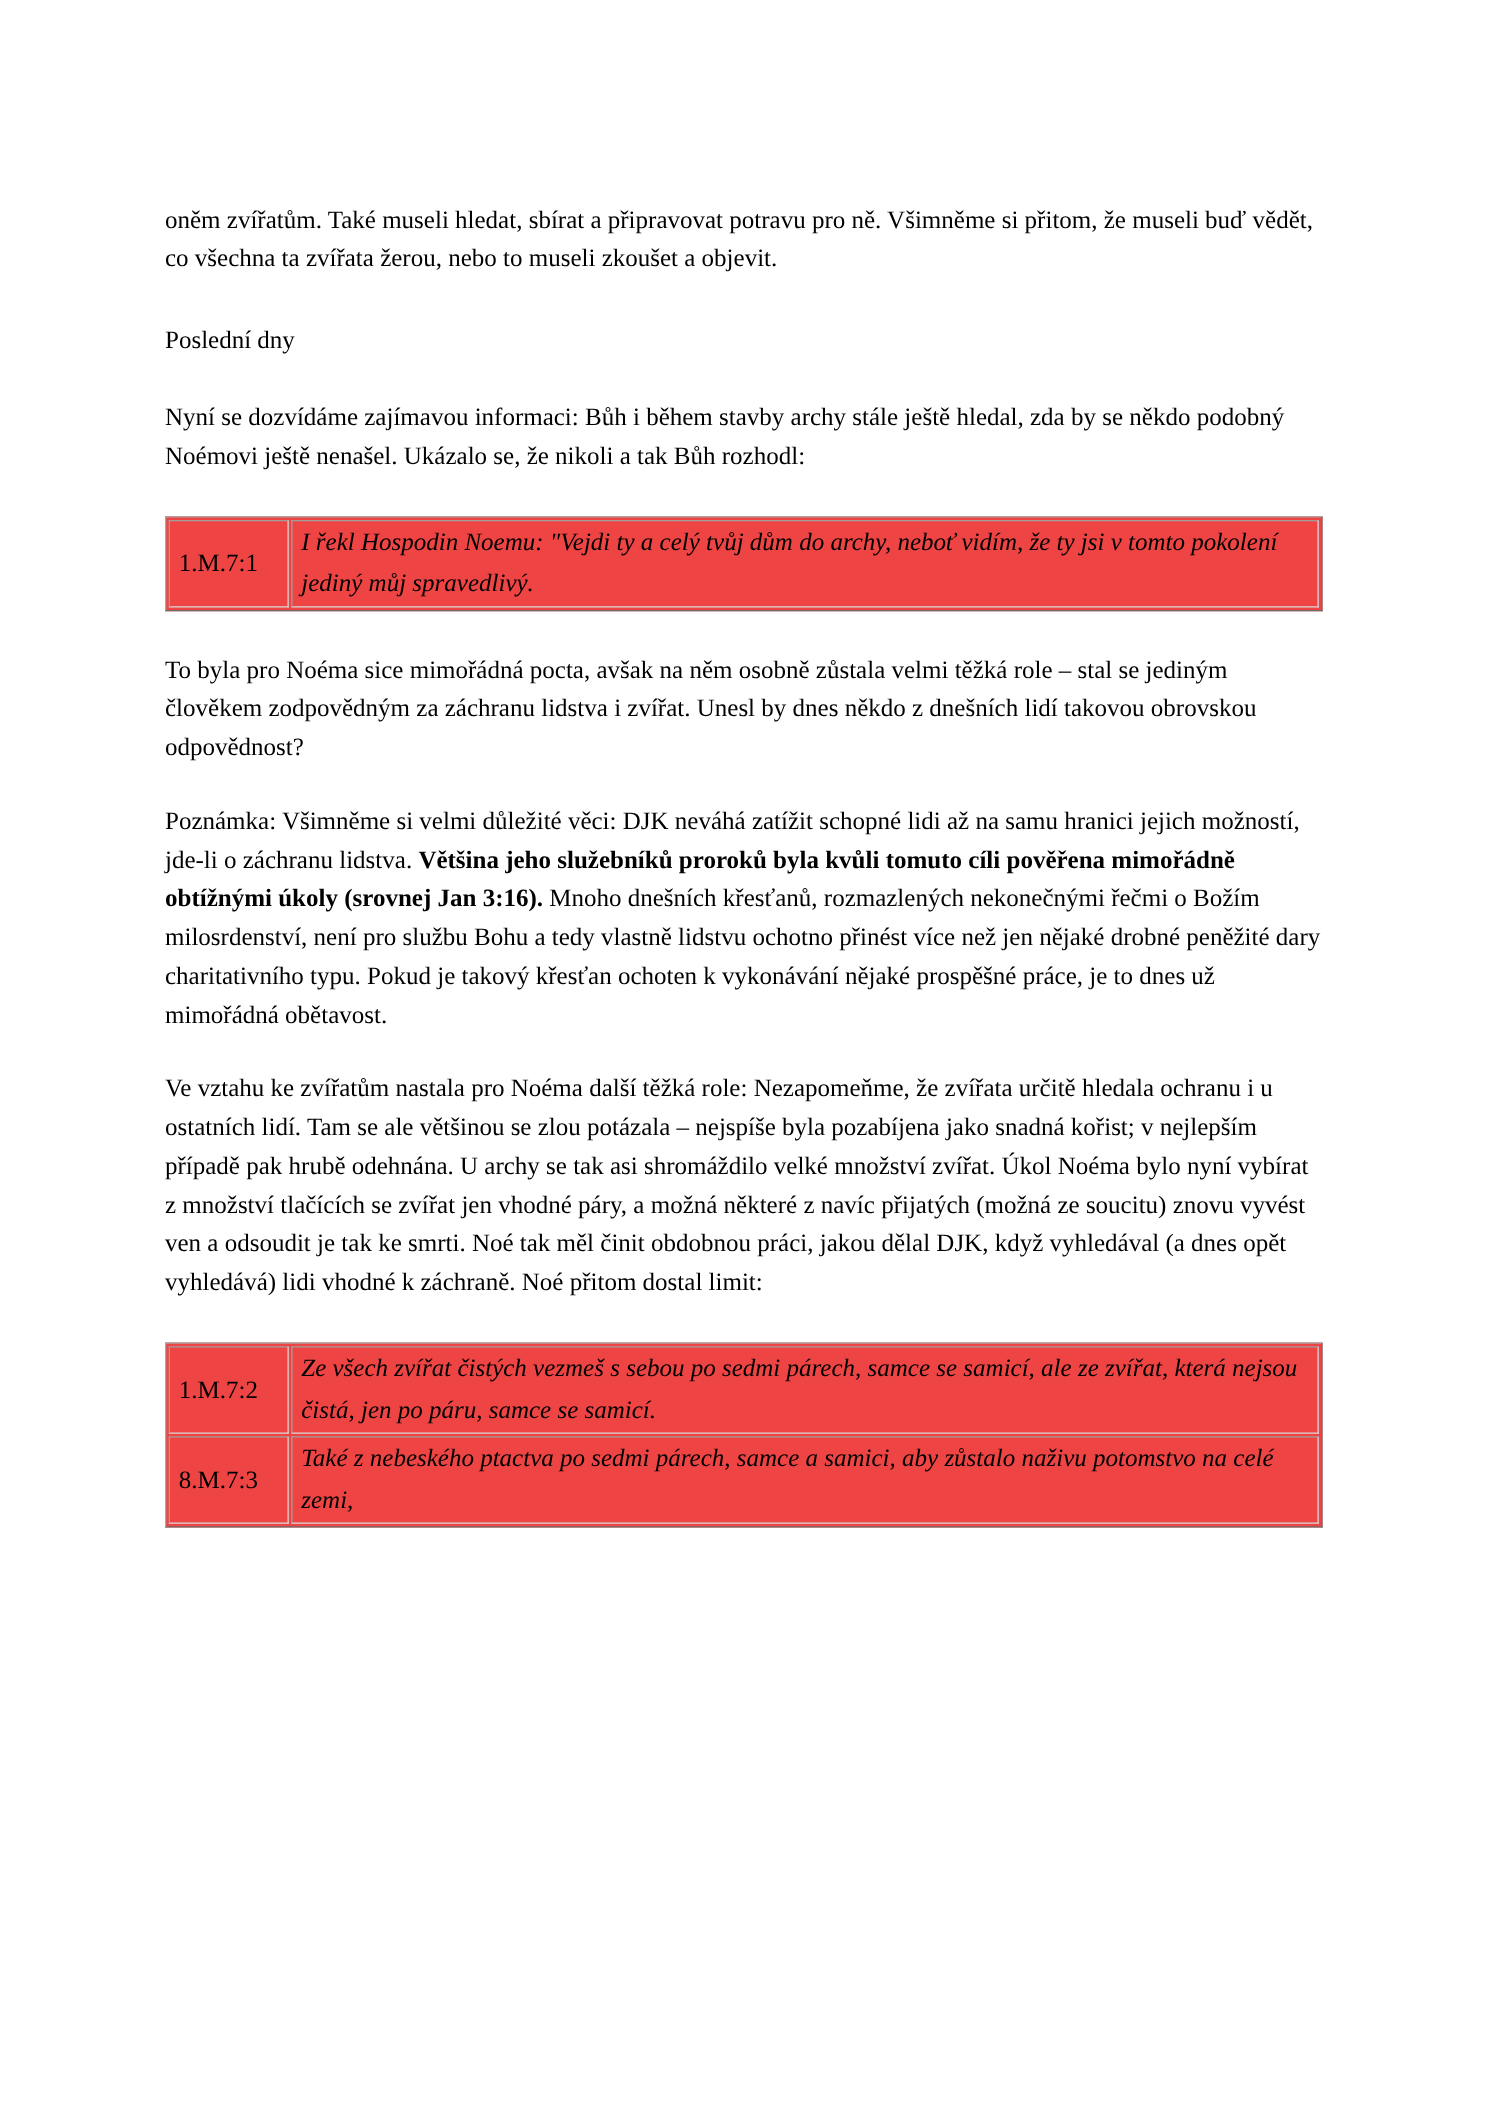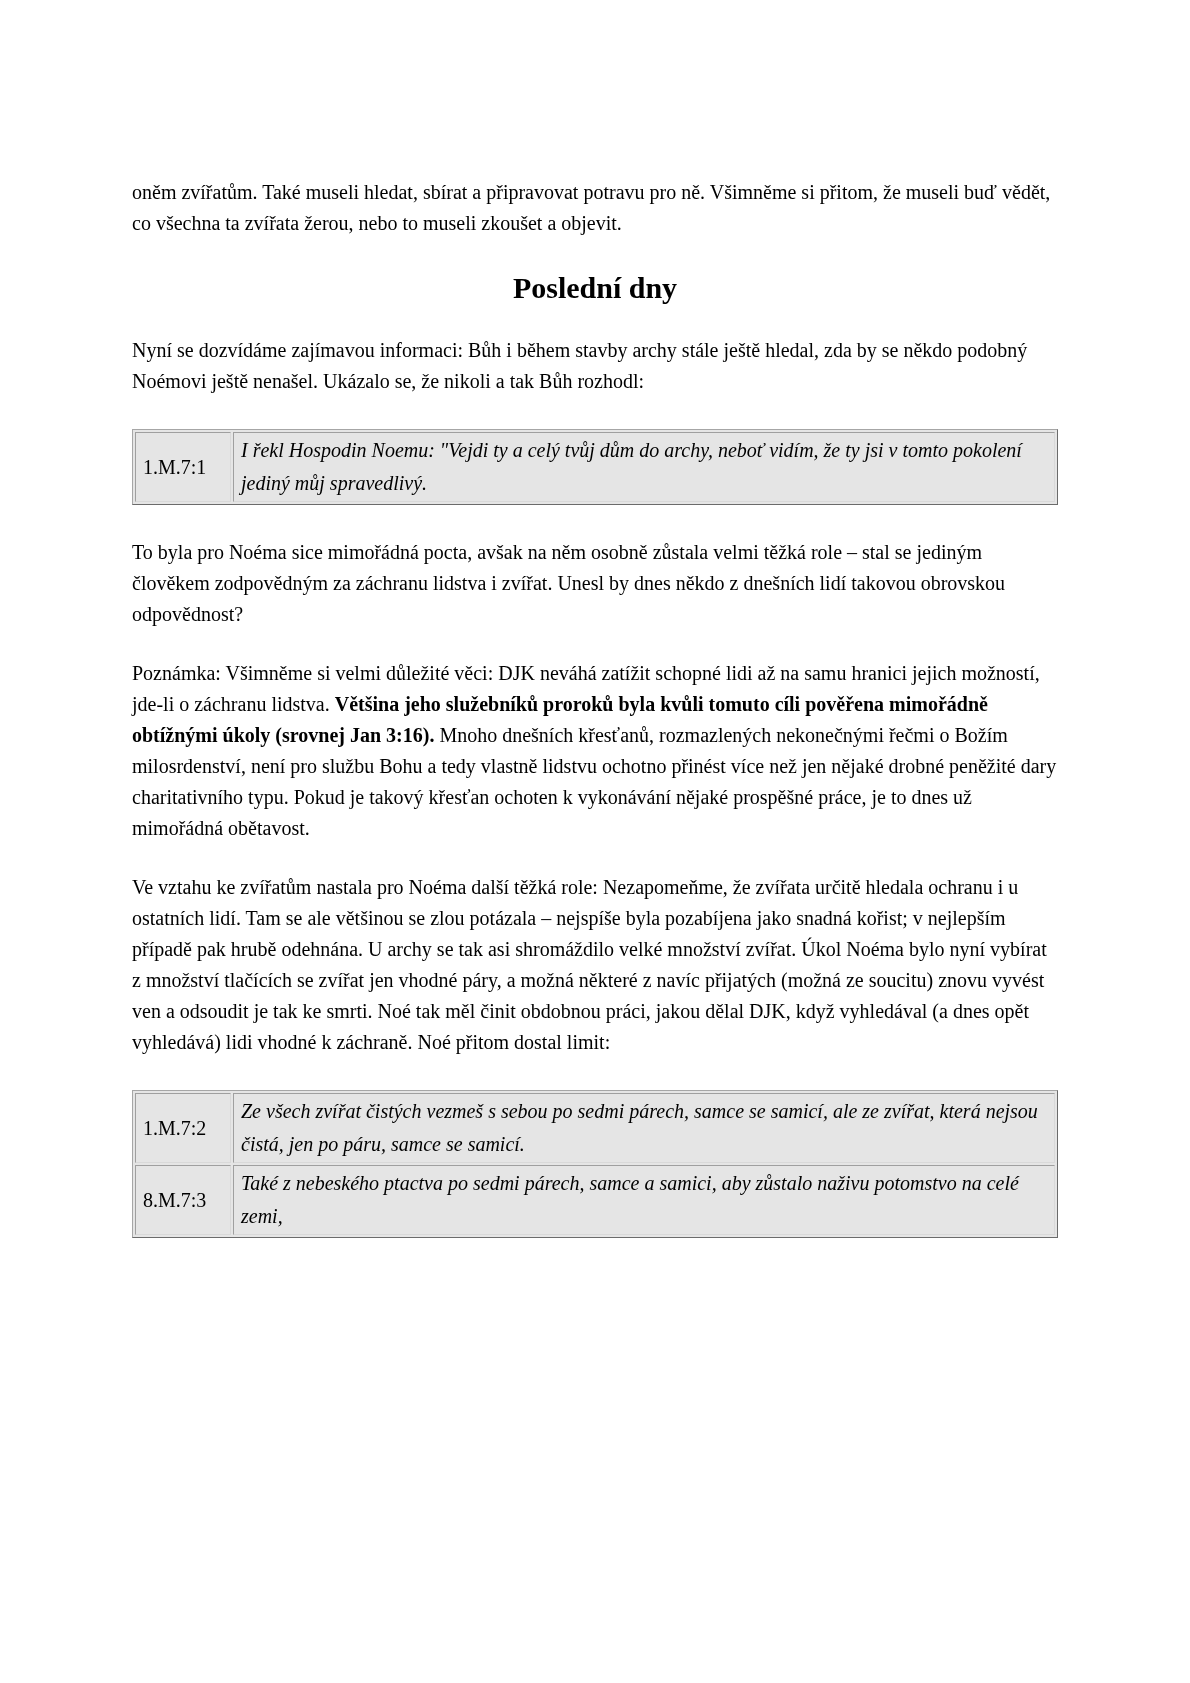--- a/index.html
+++ b/index.html
@@ -10,46 +10,45 @@
   }
   body {
     width: 1190px;
     min-height: 1683px;
     font-family: "Liberation Serif", "DejaVu Serif", serif;
     font-size: 20px;
     line-height: 31px;
   }
   .page {
     width: 926px;
-    margin: 16px auto;
+    margin: 0 auto;
     padding-top: 133px;
     padding-bottom: 60px;
   }
   p.body-par {
     margin: 28px 0;
   }
   h2.section-heading {
-    font-size: 30px;
+    font-size: 20px;
     line-height: 30px;
-    font-weight: bold;
-    text-align: center;
+    font-weight: normal;
     margin: 34px 0 32px 0;
   }
   .bold-inline {
     font-weight: bold;
   }
   table.verse-table {
     width: 100%;
     border-collapse: separate;
     border-spacing: 2px;
     margin: 32px 0;
     border-width: 1px;
     border-style: solid;
     border-color: #a6a6a6 #6b6b6b #6b6b6b #a6a6a6;
-    background: #e5e5e5;
+    background: #ef4444;
   }
   table.verse-table td {
     border-width: 1px;
     border-style: solid;
     border-color: #9f9f9f #d9d9d9 #d9d9d9 #9f9f9f;
     padding: 1px 7px;
     vertical-align: middle;
   }
   td.verse-ref {
     width: 80px;

